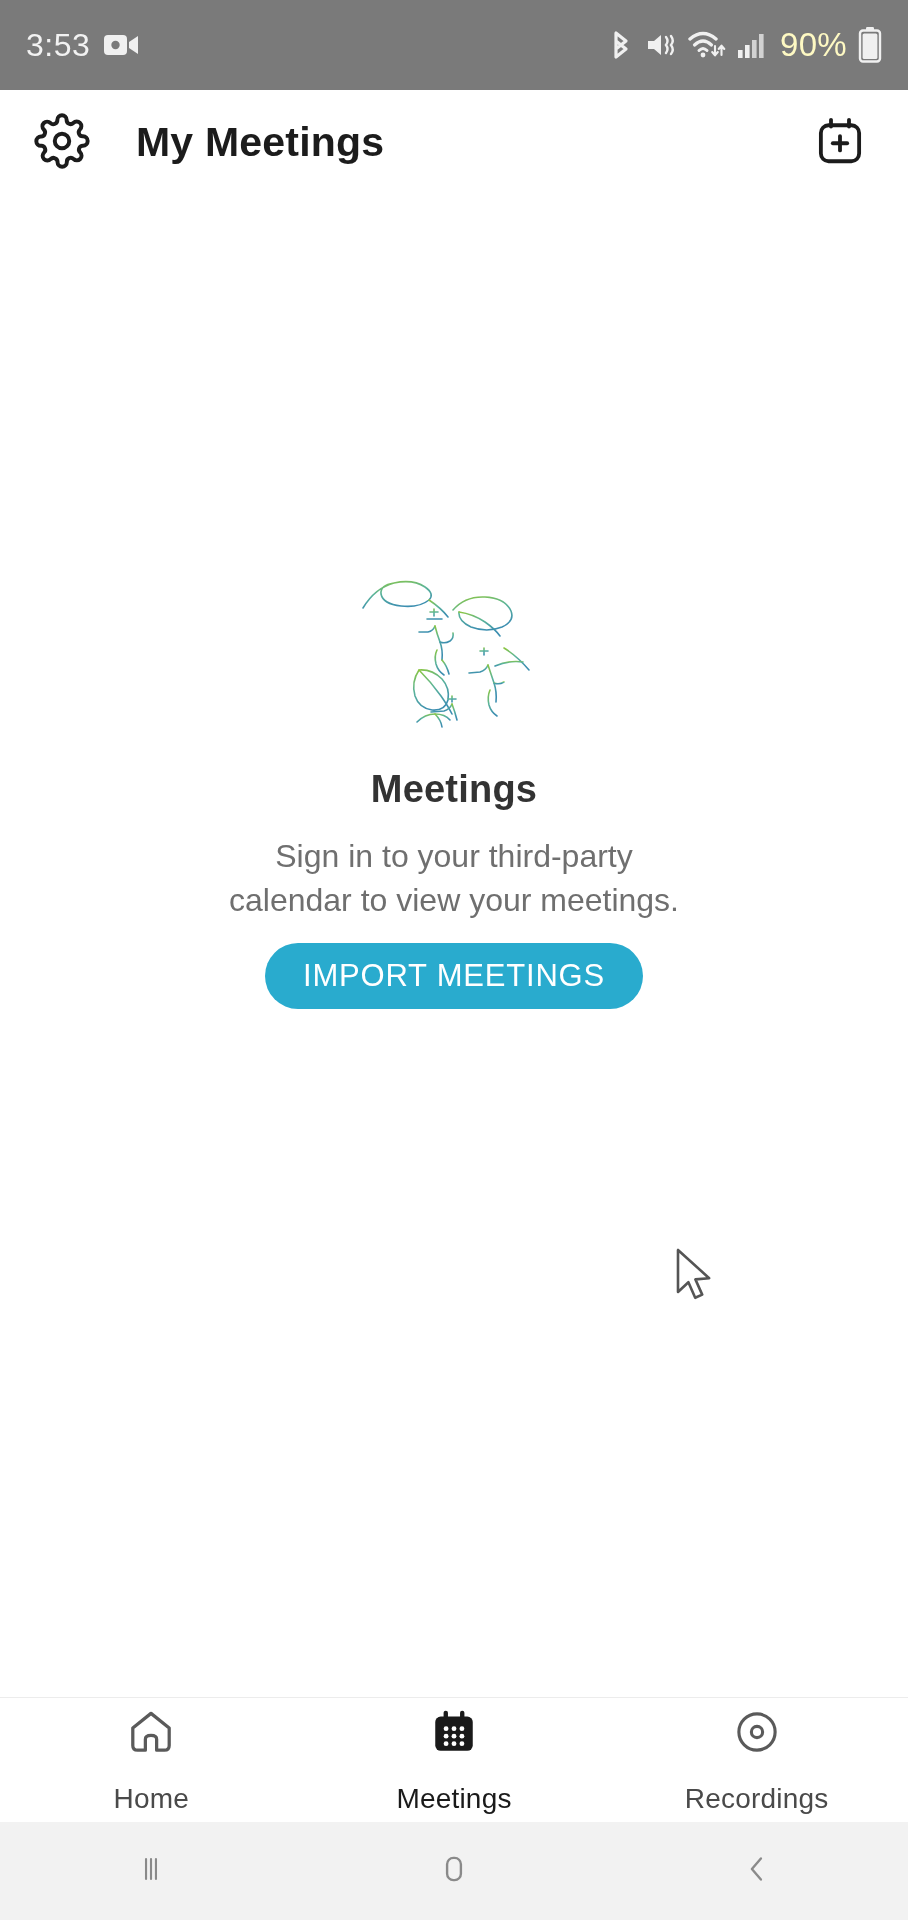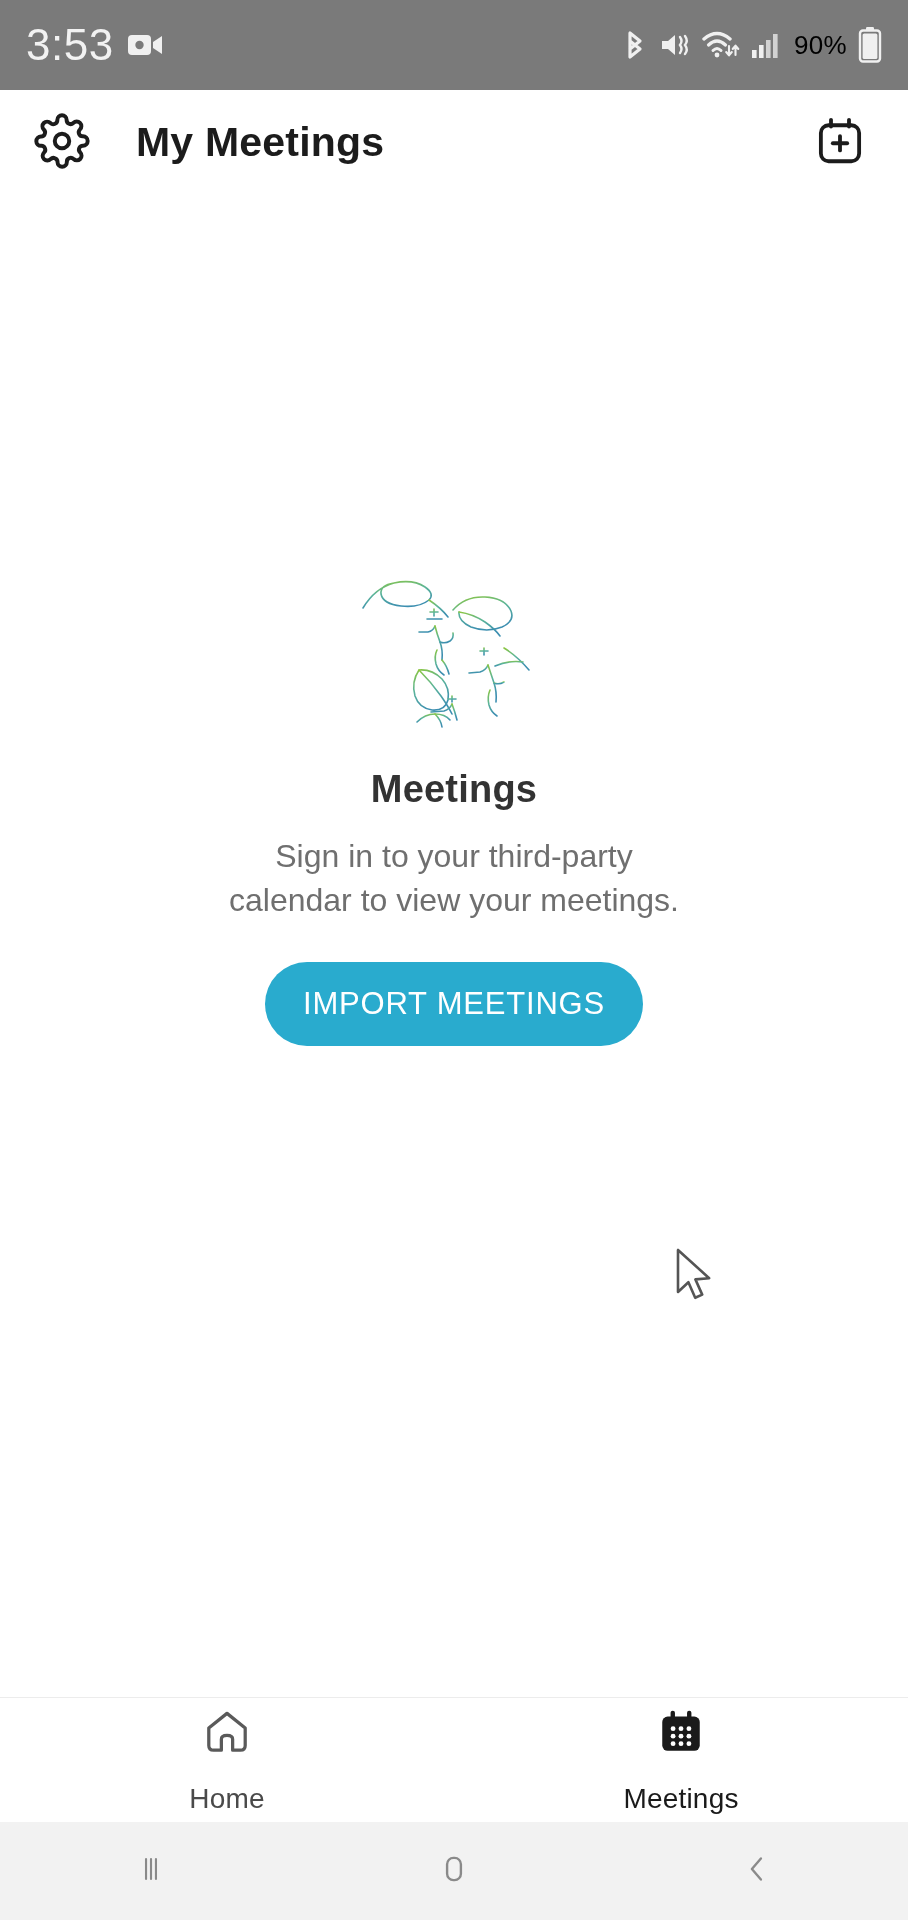--- a/index.html
+++ b/index.html
@@ -18,27 +18,27 @@
 
   
   #status-bar {
     height:90px; flex:0 0 90px;
     background:#7a7a7a;
     display:flex; align-items:center;
     padding:0 26px;
     color:#ffffff;
   }
   #status-left { display:flex; align-items:center; gap:14px; }
-  #clock { font-size:44px; font-weight:400; letter-spacing:0.5px; color:#f2f2f2; }
+  #clock { font-size:32px; font-weight:400; letter-spacing:0.5px; color:#f2f2f2; }
   #status-right {
     margin-left:auto;
     display:flex; align-items:center; gap:11px;
   }
   .sb-icon { display:flex; align-items:center; justify-content:center; }
-  #battery-pct { font-size:26px; color:#000000; letter-spacing:0.3px; margin-left:2px; }
+  #battery-pct { font-size:33px; color:#fef9c3; letter-spacing:0.3px; margin-left:2px; }
 
   
   #app-header {
     height:105px; flex:0 0 105px;
     background:#ffffff;
     display:flex; align-items:center;
     padding:0 34px 0 26px;
   }
   #settings-button {
     width:72px; height:72px;
@@ -75,27 +75,27 @@
     font-size:38px; font-weight:700; color:#333333;
     letter-spacing:0.2px;
   }
   #empty-description {
     margin-top:24px;
     font-size:32px; line-height:1.36; color:#6f6f6f;
     text-align:center; width:480px;
     font-weight:400;
   }
   #import-meetings-button {
-    margin-top:40px;
+    margin-top:21px;
     background:#29abce;
     color:#ffffff;
     border:none;
     border-radius:42px;
     padding:0 38px;
-    height:84px;
+    height:66px;
     font-size:31px;
     font-family:"Liberation Sans", sans-serif;
     letter-spacing:0.8px;
     cursor:pointer;
     display:flex; align-items:center; justify-content:center;
   }
 
   
   #mouse-cursor {
     position:absolute;
@@ -301,20 +301,29 @@
               <circle cx="15.8" cy="14.0" r="1.16"></circle>
             <circle cx="8.2" cy="17.6" r="1.16"></circle>
               <circle cx="12" cy="17.6" r="1.16"></circle>
               <circle cx="15.8" cy="17.6" r="1.16"></circle>
           </g>
         </svg>
       </span>
       <span class="tab-label">Meetings</span>
     </div>
 
+    <div class="tab-item">
+      <span class="tab-icon">
+        <svg width="50" height="50" viewBox="0 0 24 24" fill="none" stroke="#5a5a5a" stroke-width="1.5">
+          <circle cx="12" cy="12" r="8.7"></circle>
+          <circle cx="12" cy="12" r="2.7"></circle>
+        </svg>
+      </span>
+      <span class="tab-label">Recordings</span>
+    </div>
 
   </div>
 
   <div id="system-nav">
     <div class="sys-btn">
       <span>
         <svg width="34" height="34" viewBox="0 0 24 24" stroke="#8a8a8a" stroke-width="1.5" stroke-linecap="round">
           <line x1="8.5" y1="5" x2="8.5" y2="19"></line>
           <line x1="12" y1="5" x2="12" y2="19"></line>
           <line x1="15.5" y1="5" x2="15.5" y2="19"></line>

